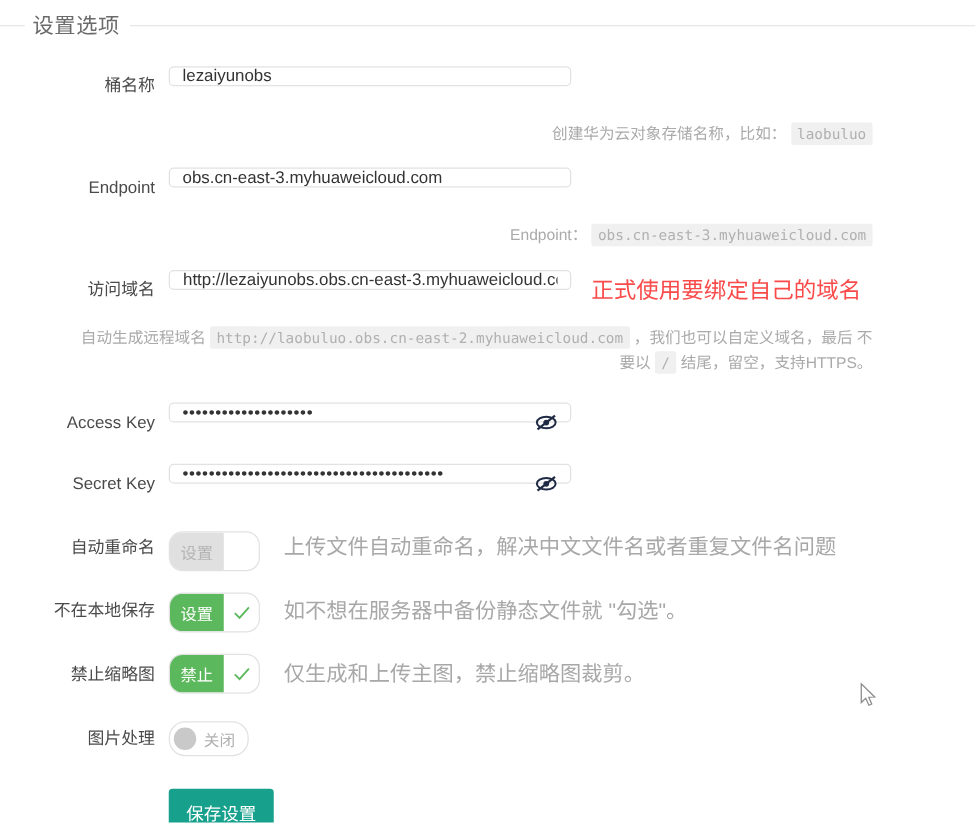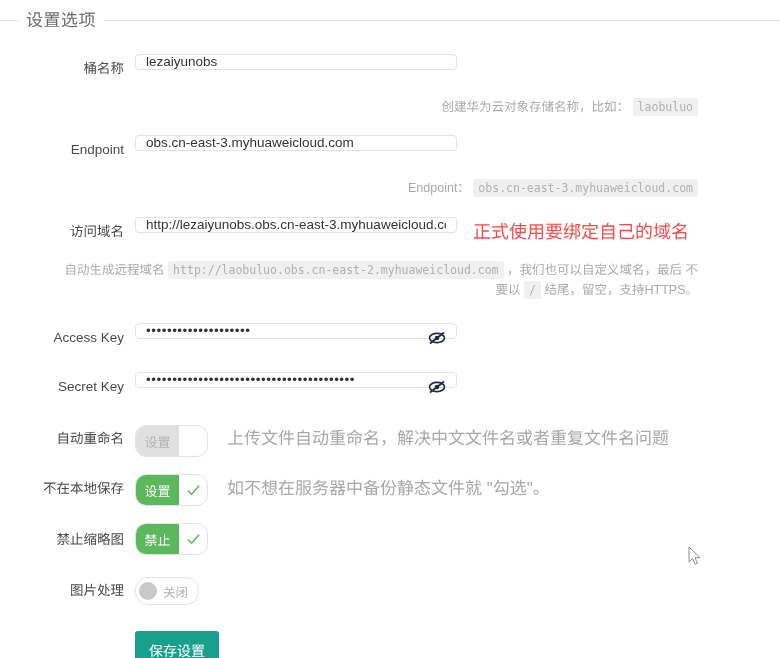--- a/index.html
+++ b/index.html
@@ -334,20 +334,21 @@
     <div class="field">
       <div class="chk-toggle">
         <div class="chk-tag">禁止</div>
         <div class="chk-box">
           <svg viewBox="0 0 16 16" width="15" height="15">
             <polyline points="2,8 6,12 14,3" fill="none" stroke="#5cb85c" stroke-width="1.6"></polyline>
           </svg>
         </div>
       </div>
     </div>
+    <div class="row-desc">仅生成和上传主图，禁止缩略图裁剪。</div>
   </div>
 
   
   <div class="form-row" style="margin-top:22px;align-items:center;">
     <div class="label" style="line-height:26px;">图片处理</div>
     <div class="field">
       <div class="pill-switch">
         <span class="pill-knob"></span>
         <span class="pill-label">关闭</span>
       </div>

